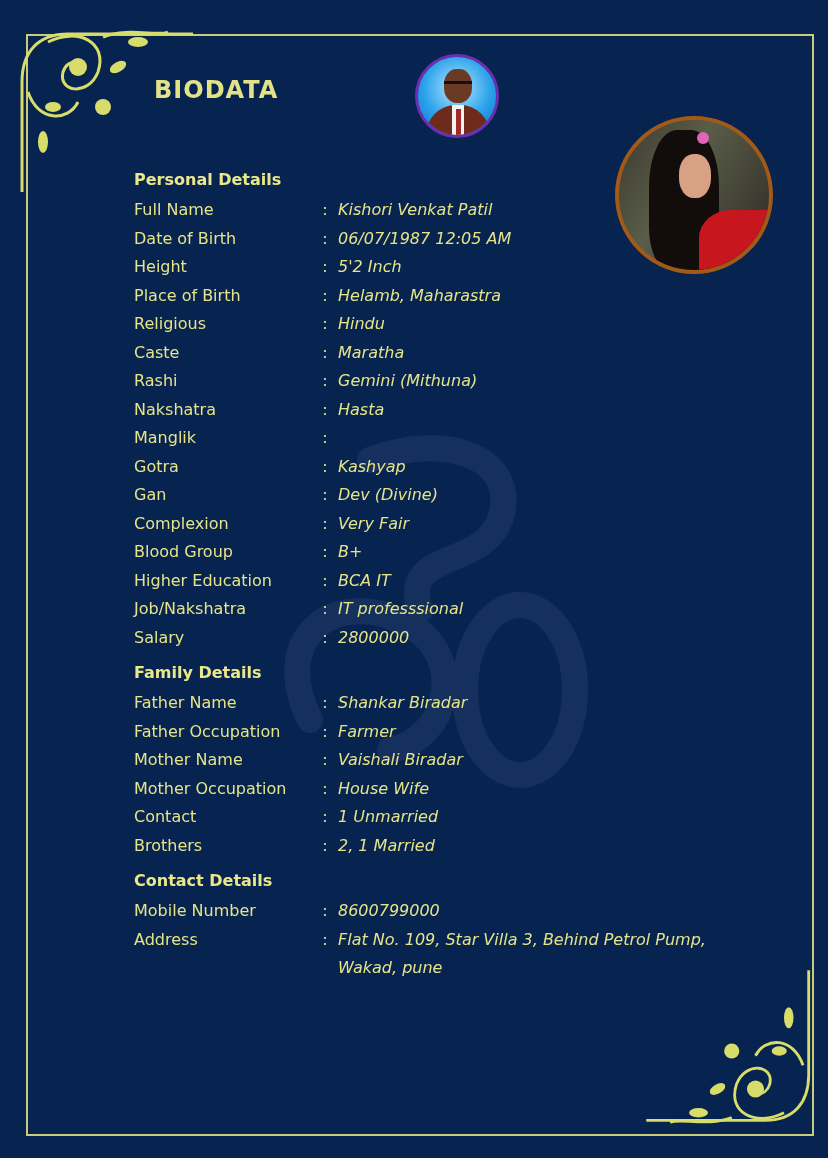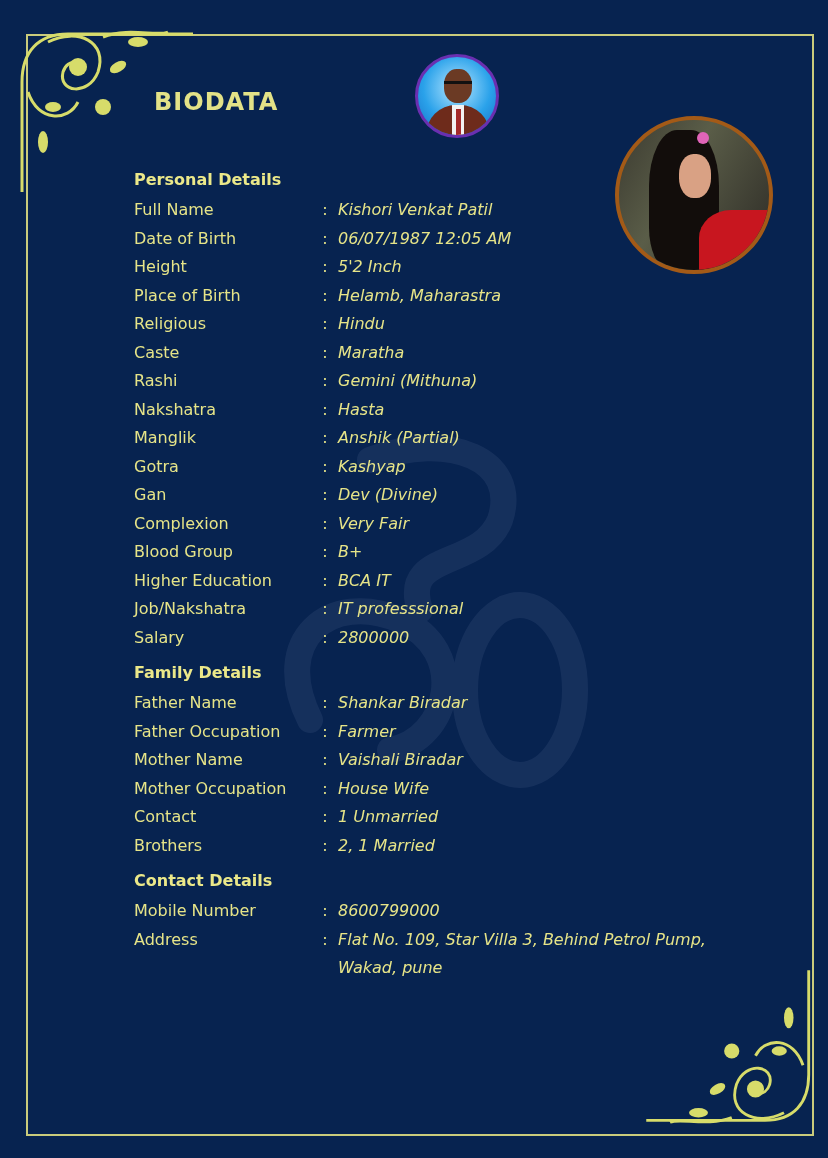--- a/index.html
+++ b/index.html
@@ -15,21 +15,21 @@
     border:2px solid #c9cb7c; box-sizing:border-box;
   }
   .watermark {
     position:absolute; left:250px; top:420px; width:360px; height:380px;
     opacity:0.07;
   }
   .corner { position:absolute; }
   .corner-tl { left:8px; top:12px; width:200px; height:190px; }
   .corner-br { right:6px; bottom:12px; width:190px; height:190px; transform:rotate(180deg); }
   .title {
-    position:absolute; left:154px; top:88px;
+    position:absolute; left:154px; top:76px;
     font-size:24px; font-weight:bold; letter-spacing:1px; color:#e3e287;
   }
   .deity {
     position:absolute; left:415px; top:54px; width:84px; height:84px;
     border-radius:50%; border:3px solid #6a2fb0; box-sizing:border-box; overflow:hidden;
     background:radial-gradient(circle at 50% 40%, #b7e6ff 0%, #2aa2ea 55%, #1569c4 100%);
   }
   .deity .head { position:absolute; left:26px; top:12px; width:28px; height:34px; border-radius:45%; background:#6b3a24; }
   .deity .glasses { position:absolute; left:26px; top:24px; width:28px; height:6px; border-top:3px solid #111; }
   .deity .suit { position:absolute; left:8px; top:48px; width:64px; height:40px; border-radius:30px 30px 0 0; background:#6e2b1b; }
@@ -171,23 +171,20 @@
       <div class="row">
         <div class="label">Nakshatra</div>
         <div class="colon">:</div>
         <div class="value">
           <div>Hasta</div>
         </div>
       </div>
       <div class="row">
         <div class="label">Manglik</div>
         <div class="colon">:</div>
-        <div class="value">
-          <div>Anshik (Partial)</div>
-        </div>
       </div>
       <div class="row">
         <div class="label">Gotra</div>
         <div class="colon">:</div>
         <div class="value">
           <div>Kashyap</div>
         </div>
       </div>
       <div class="row">
         <div class="label">Gan</div>

